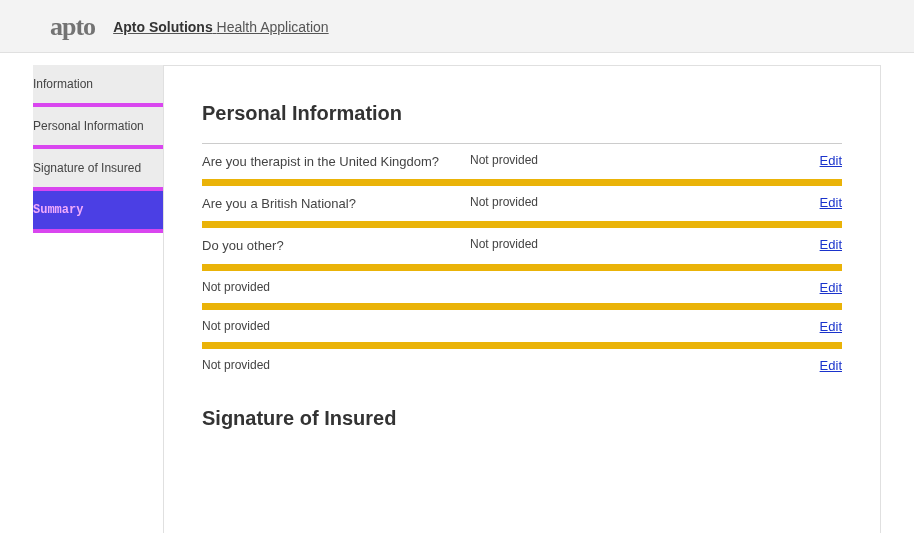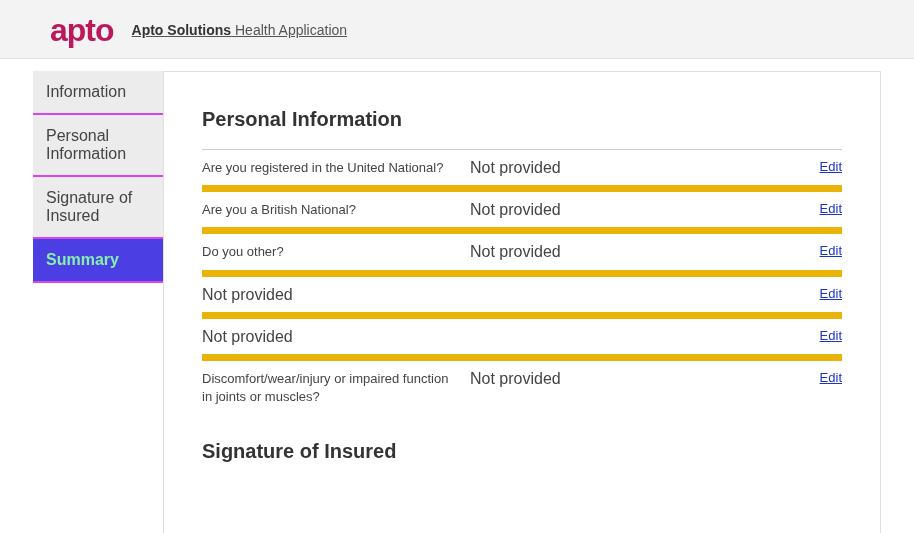--- a/index.html
+++ b/index.html
@@ -1,38 +1,38 @@
 <!DOCTYPE html>
 <html><head>
 <meta charset="utf-8">
 <style>
   * { margin:0; padding:0; box-sizing:border-box; }
   body { font-family: Arial, Helvetica, sans-serif; font-size:13px; color:#333; background:#fff; }
 
   
   .header { background:#f3f3f3; border-bottom:1px solid #e0e0e0; padding:14px 50px 12px 50px; display:flex; align-items:center; }
   .logo { display:flex; align-items:flex-end; margin-right:18px; }
-  .logo span.logo-text { font-family: Liberation Sans, sans-serif; font-weight:900; font-size:32px; letter-spacing:-1px; color:#be185d; line-height:1; }
+  .logo span.logo-text { font-family: Liberation Serif, serif; font-weight:900; font-size:26px; letter-spacing:-1px; color:#737373; line-height:1; }
   .header-title { font-size:14px; color:#555;text-decoration:underline; }
   .header-title .bold { font-weight:bold; color:#333; }
 
   
   .page { display:flex; max-width:848px; margin:0 auto; padding-top:12px; }
   .sidebar { width:130px; flex-shrink:0; }
-  .sidebar-item { padding:12px 13px; font-size:16px; color:#444; background:#ececec; border-bottom:2px solid #d946ef; cursor:pointer; }
-  .sidebar-item.active { background:#4b3fe4; color:#86efac; font-weight:bold; }
+  .sidebar-item { padding:12px 0; font-size:12px; color:#444; background:#ececec; border-bottom:4px solid #d946ef; cursor:pointer; }
+  .sidebar-item.active { background:#4b3fe4; color:#f0abfc; font-weight:bold;font-family:Liberation Mono, monospace; }
   .main { flex:1; border:1px solid #e0e0e0; padding:30px 38px; min-height:470px; }
 
   h2.section { font-size:20px; font-weight:bold; color:#333; margin-bottom:18px; margin-top:6px; }
   h2.section.later { margin-top:26px; }
 
   .row { display:flex; align-items:flex-start; border-top:7px solid #eab308; padding:9px 0 8px 0; }
   .row:first-of-type { border-top:1px solid #ccc; }
   .q { flex:0 0 268px; padding-right:18px; font-size:13px; color:#444; line-height:1.4; }
-  .a { flex:0 0 190px; font-size:16px; color:#444; }
+  .a { flex:0 0 190px; font-size:12px; color:#444; }
   .edit { margin-left:auto; color:#1a33cc; text-decoration:underline; cursor:pointer; font-size:13px;padding-left:12px; }
 </style>
 </head>
 <body>
 
 <div class="header">
   <div class="logo">
     <span class="logo-text">apto</span>
   </div>
   <div class="header-title">
@@ -56,21 +56,21 @@
     <div class="sidebar-item active">
       <span>Summary</span>
     </div>
   </div>
 
   <div class="main">
 
     <h2 class="section">Personal Information</h2>
 
     <div class="row">
-      <div class="q">Are you registered in the United National?</div>
+      <div class="q">Are you therapist in the United Kingdom?</div>
       <div class="a">Not provided</div>
       <a class="edit">Edit</a>
     </div>
     <div class="row">
       <div class="q">Are you a British National?</div>
       <div class="a">Not provided</div>
       <a class="edit">Edit</a>
     </div>
     <div class="row">
       <div class="q">Do you other?</div>
@@ -79,21 +79,20 @@
     </div>
     <div class="row">
       <div class="a">Not provided</div>
       <a class="edit">Edit</a>
     </div>
     <div class="row">
       <div class="a">Not provided</div>
       <a class="edit">Edit</a>
     </div>
     <div class="row">
-      <div class="q">Discomfort/wear/injury or impaired function in joints or muscles?</div>
       <div class="a">Not provided</div>
       <a class="edit">Edit</a>
     </div>
 
     <h2 class="section later">Signature of Insured</h2>
 
   </div>
 </div>
 
 </body></html>

